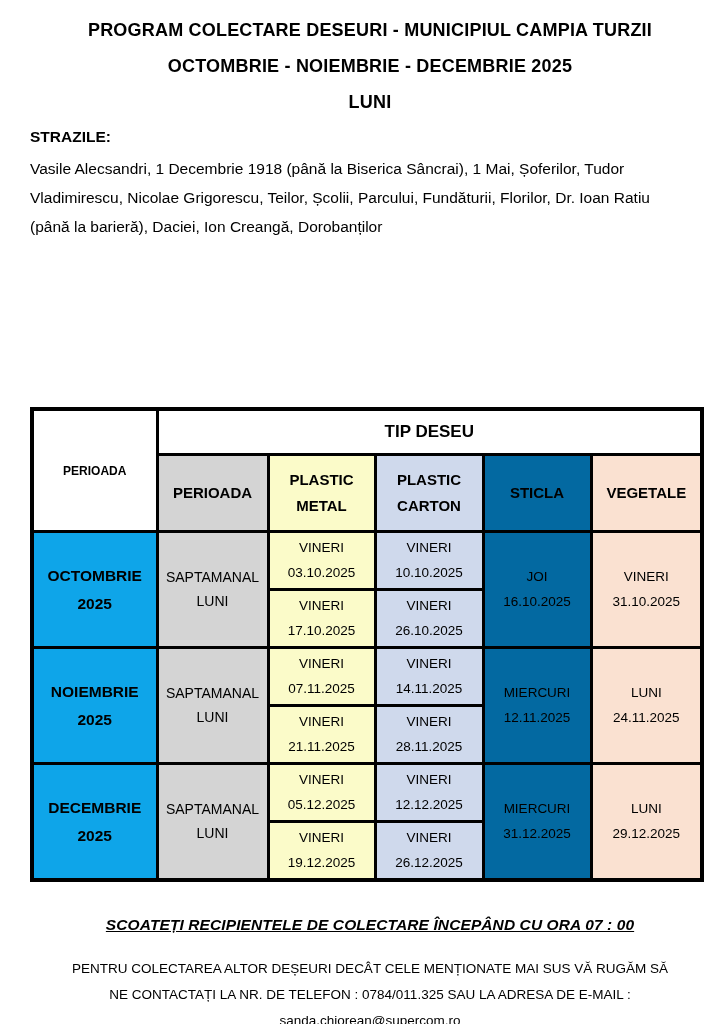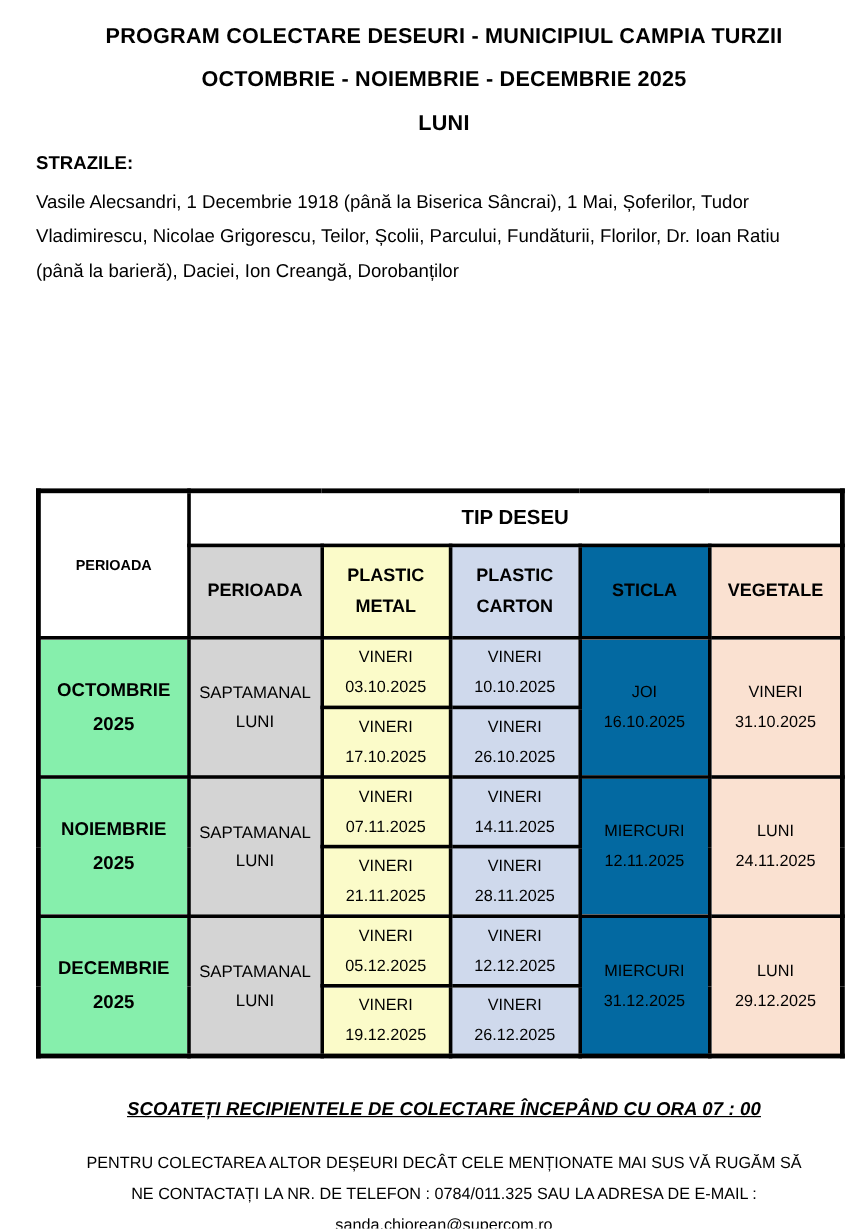--- a/index.html
+++ b/index.html
@@ -50,21 +50,21 @@
     overflow: hidden;
   }
   .corner-cell { background: #ffffff; font-weight: bold; font-size: 12px; }
   .group-cell  { background: #ffffff; font-weight: bold; font-size: 17px; height: 42px; }
   .colhead     { font-weight: bold; font-size: 15px; height: 74px; line-height: 1.75; }
   .bg-menajer  { background: #d4d4d4; }
   .bg-plastic  { background: #fbfbc9; }
   .bg-hartie   { background: #cfd9ec; }
   .bg-sticla   { background: #0369a1; }
   .bg-vegetale { background: #fae1d1; }
-  .period-cell  { background: #86efac; font-weight: bold; font-size: 15.5px; line-height: 1.75; }
+  .period-cell  { background: #0ea5e9; font-weight: bold; font-size: 15.5px; line-height: 1.75; }
   .menajer-cell { font-size: 14px; line-height: 1.7; }
   .slot-cell    { font-size: 13.5px; line-height: 1.85; height: 55px; }
   .single-cell  { font-size: 13.5px; line-height: 1.85; }
   
   .notice {
     text-align: center;
     font-weight: bold;
     font-style: italic;
     text-decoration: underline;
     font-size: 15.5px;

